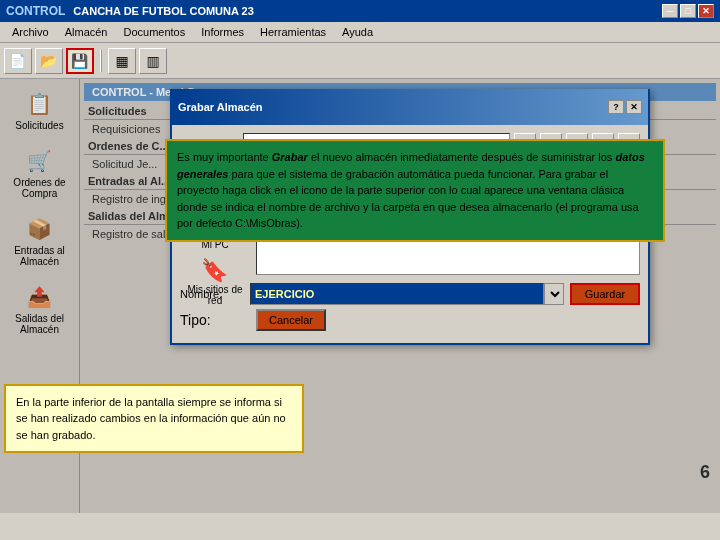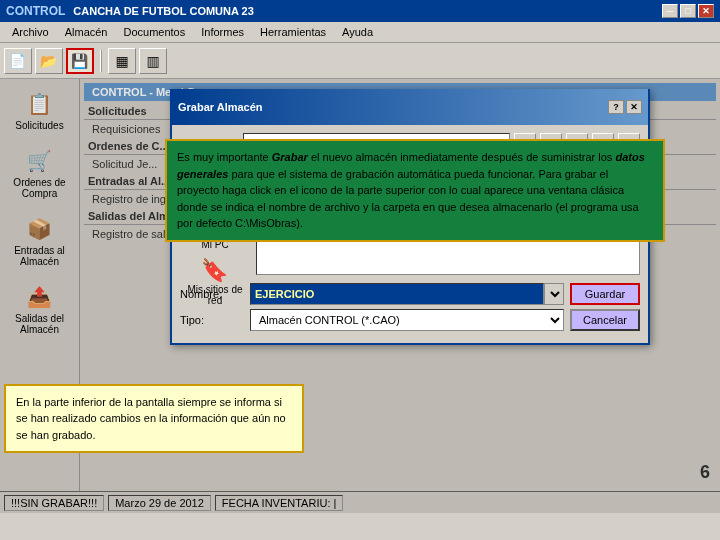--- a/index.html
+++ b/index.html
@@ -326,37 +326,37 @@
     .filename-select {
       width: 20px;
       height: 22px;
       border: 1px solid #888;
       background: #d4d0c8;
       cursor: pointer;
     }
     .dialog-action-btn {
       width: 70px;
       height: 22px;
-      background: #c4b5fd;
+      background: #c2410c;
       border: 2px outset #888;
       font-size: 11px;
       cursor: pointer;
       margin-left: 6px;
     }
     .dialog-action-btn.save-btn {
       border: 2px solid #cc0000;
     }
 
     .filetype-row {
       display: flex;
       align-items: center;
       margin-bottom: 4px;
     }
     .filetype-label {
-      font-size: 11px;
+      font-size: 14px;
       width: 70px;
     }
     .filetype-select {
       flex: 1;
       height: 22px;
       border: 1px inset #888;
       background: white;
       font-size: 11px;
       padding: 0 4px;
     }
@@ -557,23 +557,20 @@
 
       <div class="filename-row">
         <span class="filename-label">Nombre:</span>
         <input class="filename-input" value="EJERCICIO" style="">
         <select class="filename-select"><option>▼</option></select>
         <button class="dialog-action-btn save-btn">Guardar</button>
       </div>
 
       <div class="filetype-row">
         <span class="filetype-label">Tipo:</span>
-        <select class="filetype-select">
-          <option>Almacén CONTROL (*.CAO)</option>
-        </select>
         <button class="dialog-action-btn">Cancelar</button>
       </div>
     </div>
   </div>
 
   <div class="tooltip-box">
     Es muy importante <em>Grabar</em> el nuevo almacén inmediatamente
     después de suministrar los <em>datos generales</em> para que el sistema
     de grabación automática pueda funcionar. Para grabar el
     proyecto haga click en el icono de la parte superior con lo cual
@@ -581,19 +578,14 @@
     archivo y la carpeta en que desea almacenarlo (el programa usa
     por defecto C:\MisObras).
   </div>
 
   <div class="bottom-tooltip">
     <span>En la parte inferior de la pantalla siempre se informa si se han realizado cambios en la información que aún no se han grabado.</span>
   </div>
 
   <div class="page-number">6</div>
 
-  <div class="date-bar">
-    <span class="date-item">!!!SIN GRABAR!!!</span>
-    <span class="date-item">Marzo 29 de 2012</span>
-    <span class="date-item">FECHA INVENTARIU: |</span>
-  </div>
 
 </div>
 
 </body></html>

